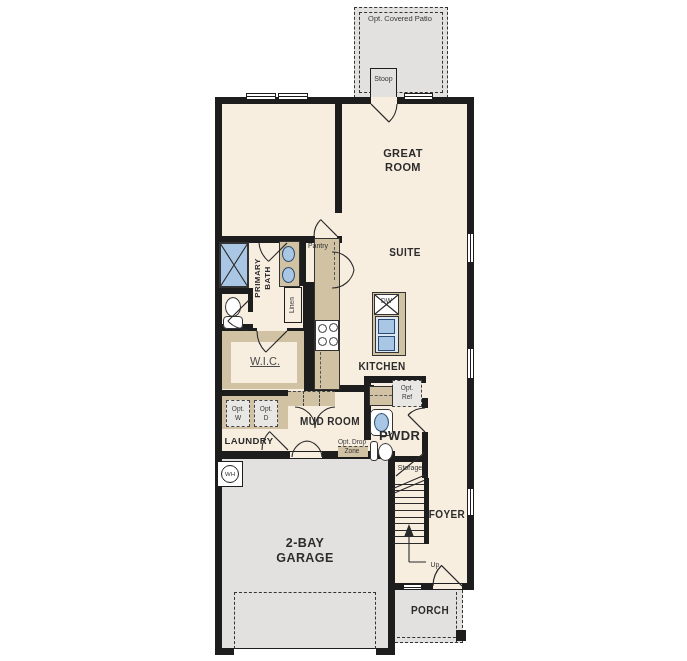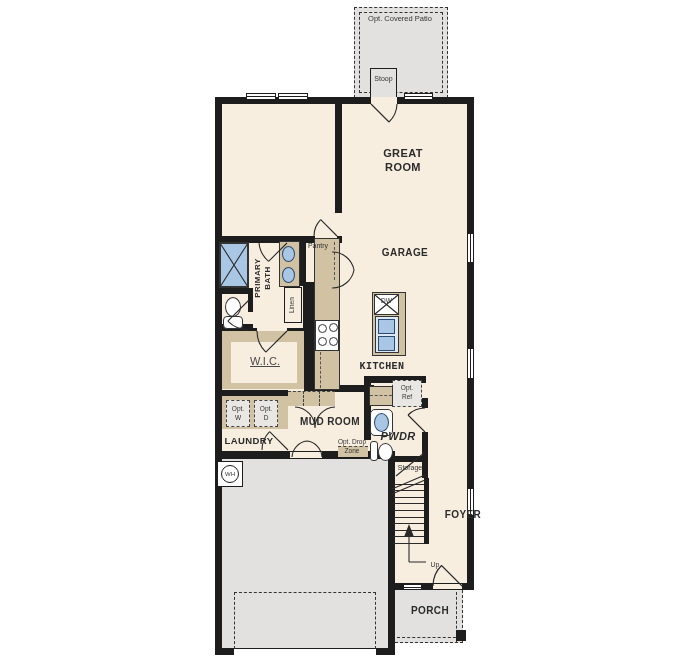--- a/index.html
+++ b/index.html
@@ -178,32 +178,34 @@
 
       <path d="M392,494 L425,480 M392,489 L425,475"></path>
 
       <path d="M409,562 L426,562 M409,562 L409,535"></path>
     </g>
     <polygon points="404,537 414,537 409,524" fill="#2a2a2a"></polygon>
   </svg>
 
   <div class="lbl big" style="left:374px;top:146px;width:58px;">GREAT
 ROOM</div>
-  <div class="lbl" style="left:381px;top:247px;width:48px;">GARAGE</div>
-  <div class="lbl" style="left:355px;top:361px;width:54px;font-family:Liberation Mono, monospace;">KITCHEN</div>
+  <div class="lbl" style="left:381px;top:247px;width:48px;">SUITE</div>
+  <div class="lbl" style="left:355px;top:361px;width:54px;">KITCHEN</div>
   <div class="lbl vert" style="left:233px;top:267px;width:62px;height:22px;font-size:8px;line-height:10px;">PRIMARY
 BATH</div>
   <div class="sm" style="left:304px;top:242px;width:28px;">Pantry</div>
   <div class="sm vert" style="left:277px;top:300px;width:32px;height:10px;font-size:6.5px;">Linen</div>
   <div class="sm" style="left:248px;top:357px;width:34px;font-size:11px;color:#4a4a4a;text-decoration:underline;">W.I.C.</div>
   <div class="lbl" style="left:220px;top:435px;width:58px;font-size:9.5px;">LAUNDRY</div>
   <div class="lbl" style="left:299px;top:416px;width:62px;font-size:10px;">MUD ROOM</div>
   <div class="sm" style="left:393px;top:384px;width:28px;font-size:6.5px;">Opt.
 Ref</div>
   <div class="sm" style="left:332px;top:438px;width:40px;font-size:6.5px;">Opt. Drop
 Zone</div>
-  <div class="lbl" style="left:379px;top:430px;width:38px;font-size:11px;font-style:italic;">PWDR</div>
+  <div class="lbl" style="left:379px;top:430px;width:38px;font-size:13px;">PWDR</div>
   <div class="sm" style="left:393px;top:464px;width:34px;">Storage</div>
-  <div class="lbl" style="left:428px;top:509px;width:38px;margin-left:16px;">FOYER</div>
+  <div class="lbl" style="left:428px;top:509px;width:38px;">FOYER</div>
   <div class="sm" style="left:426px;top:561px;width:18px;">Up</div>
   <div class="lbl" style="left:405px;top:605px;width:50px;">PORCH</div>
+  <div class="lbl" style="left:255px;top:536px;width:100px;font-size:12.5px;line-height:15px;">2-BAY
+GARAGE</div>
 
 </div>
 
 </body></html>

